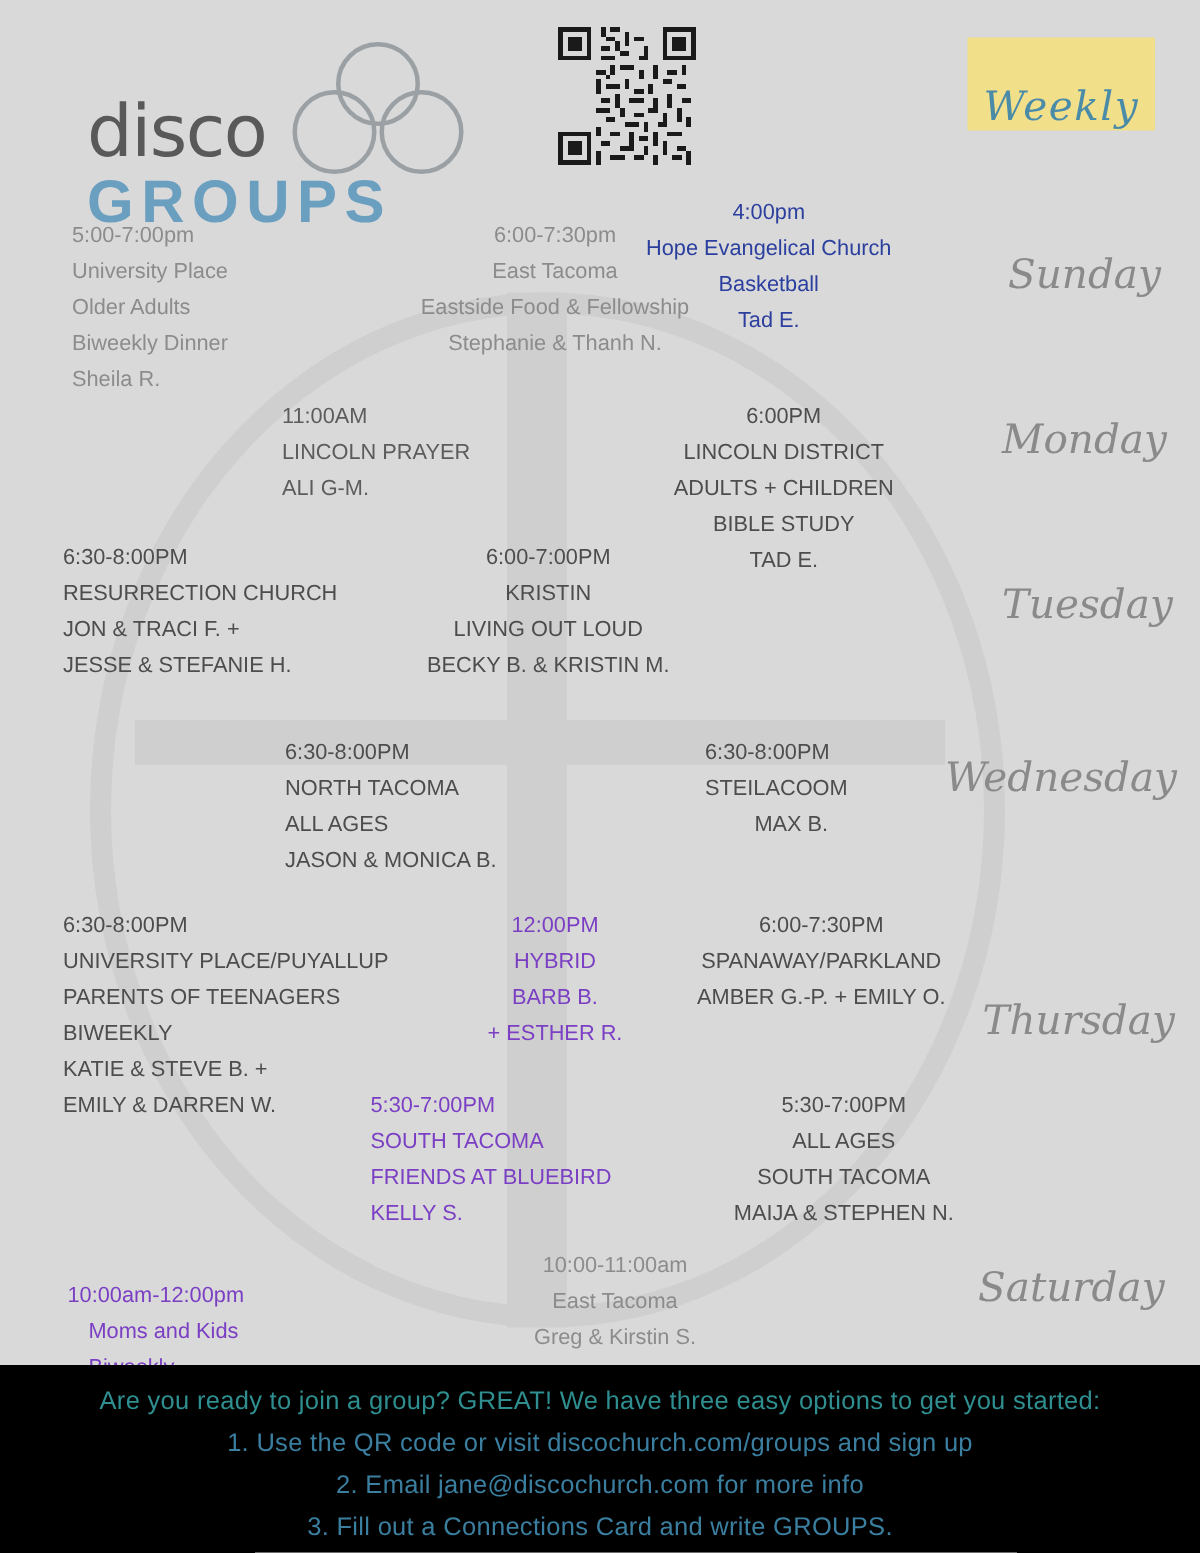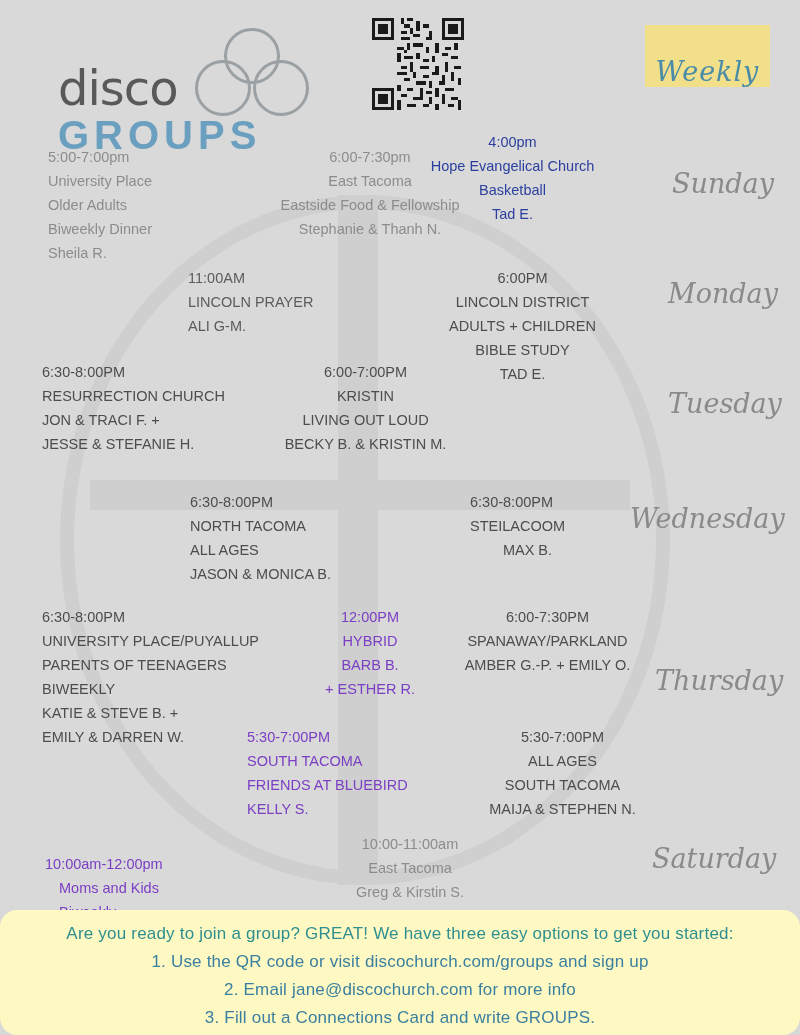--- a/index.html
+++ b/index.html
@@ -158,25 +158,24 @@
 
   .entry div { display: block; }
 
   
   .footer {
     position: absolute;
     left: 0;
     top: 910px;
     width: 800px;
     height: 125px;
-    background: #fef9c3;
+    background: #000000;
     text-align: center;
     padding-top: 10px;
     box-sizing: border-box;
-    border-radius: 17px;
   }
   .footer-line {
     font-size: 17px;
     color: #3b7fa0;
     line-height: 28px;
     letter-spacing: 0.2px;
   }
   .footer-line.first { color: #2f8f90; }
 </style>
 </head>

